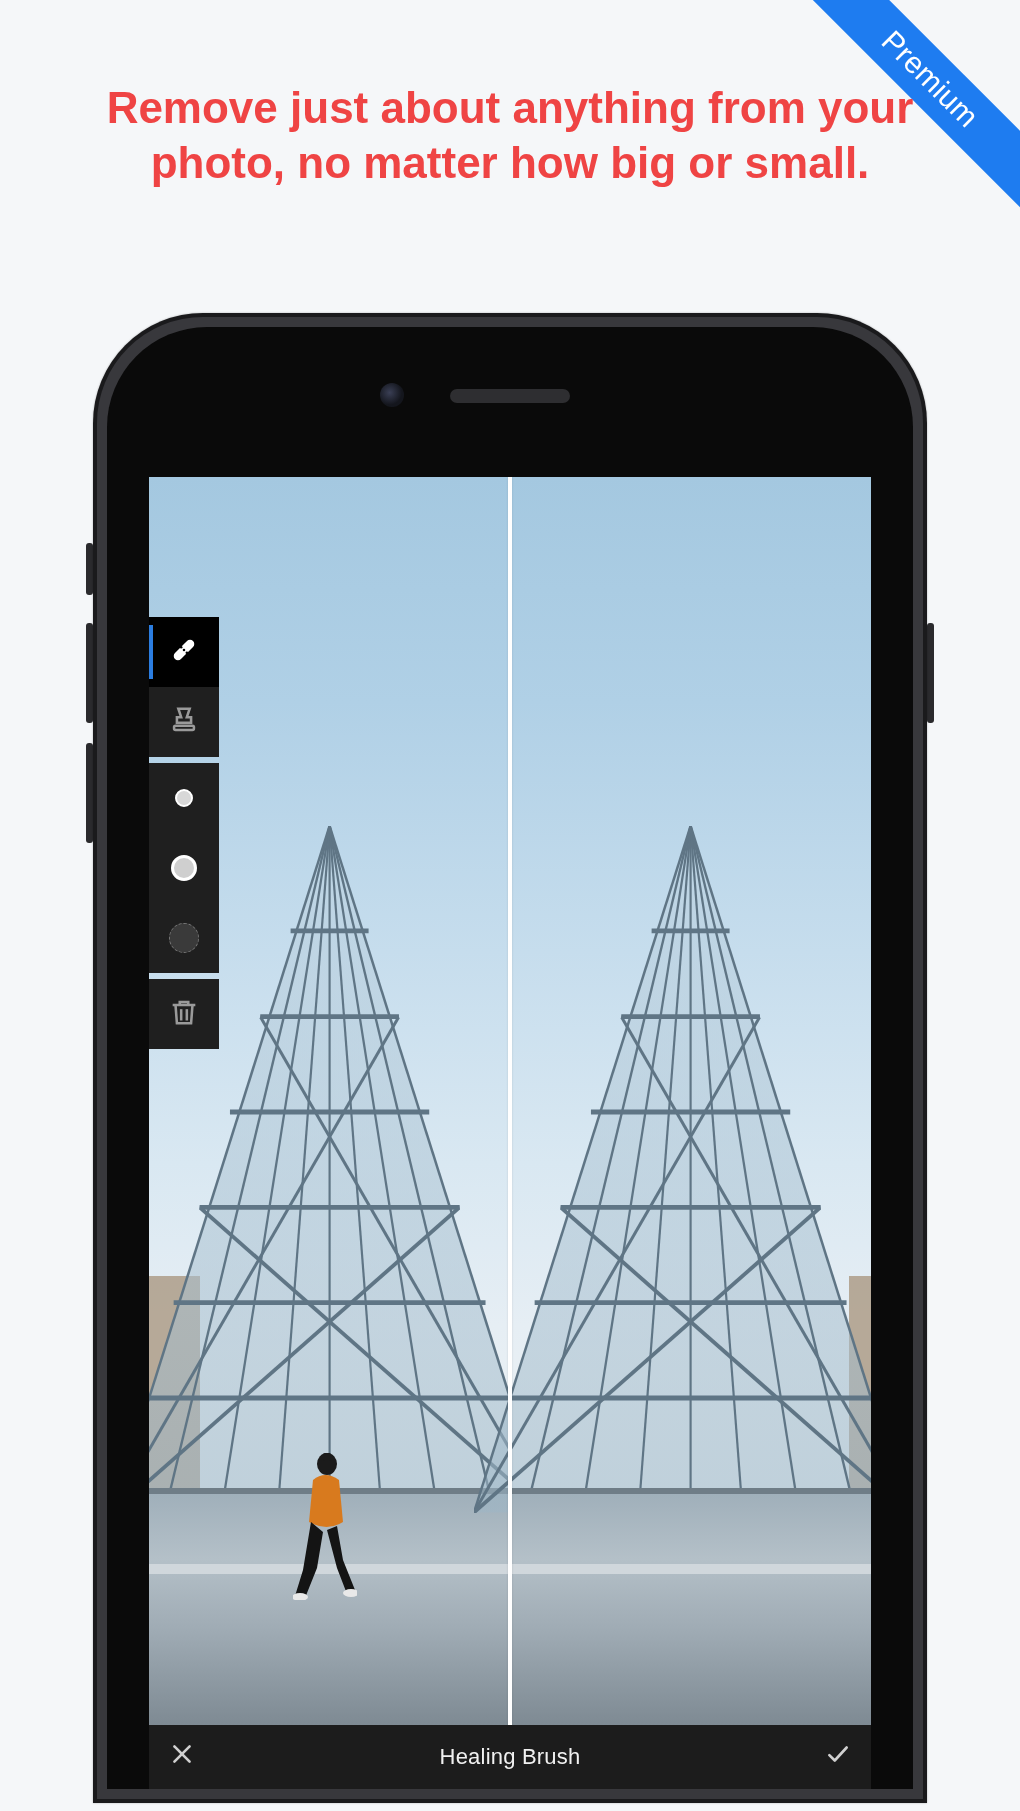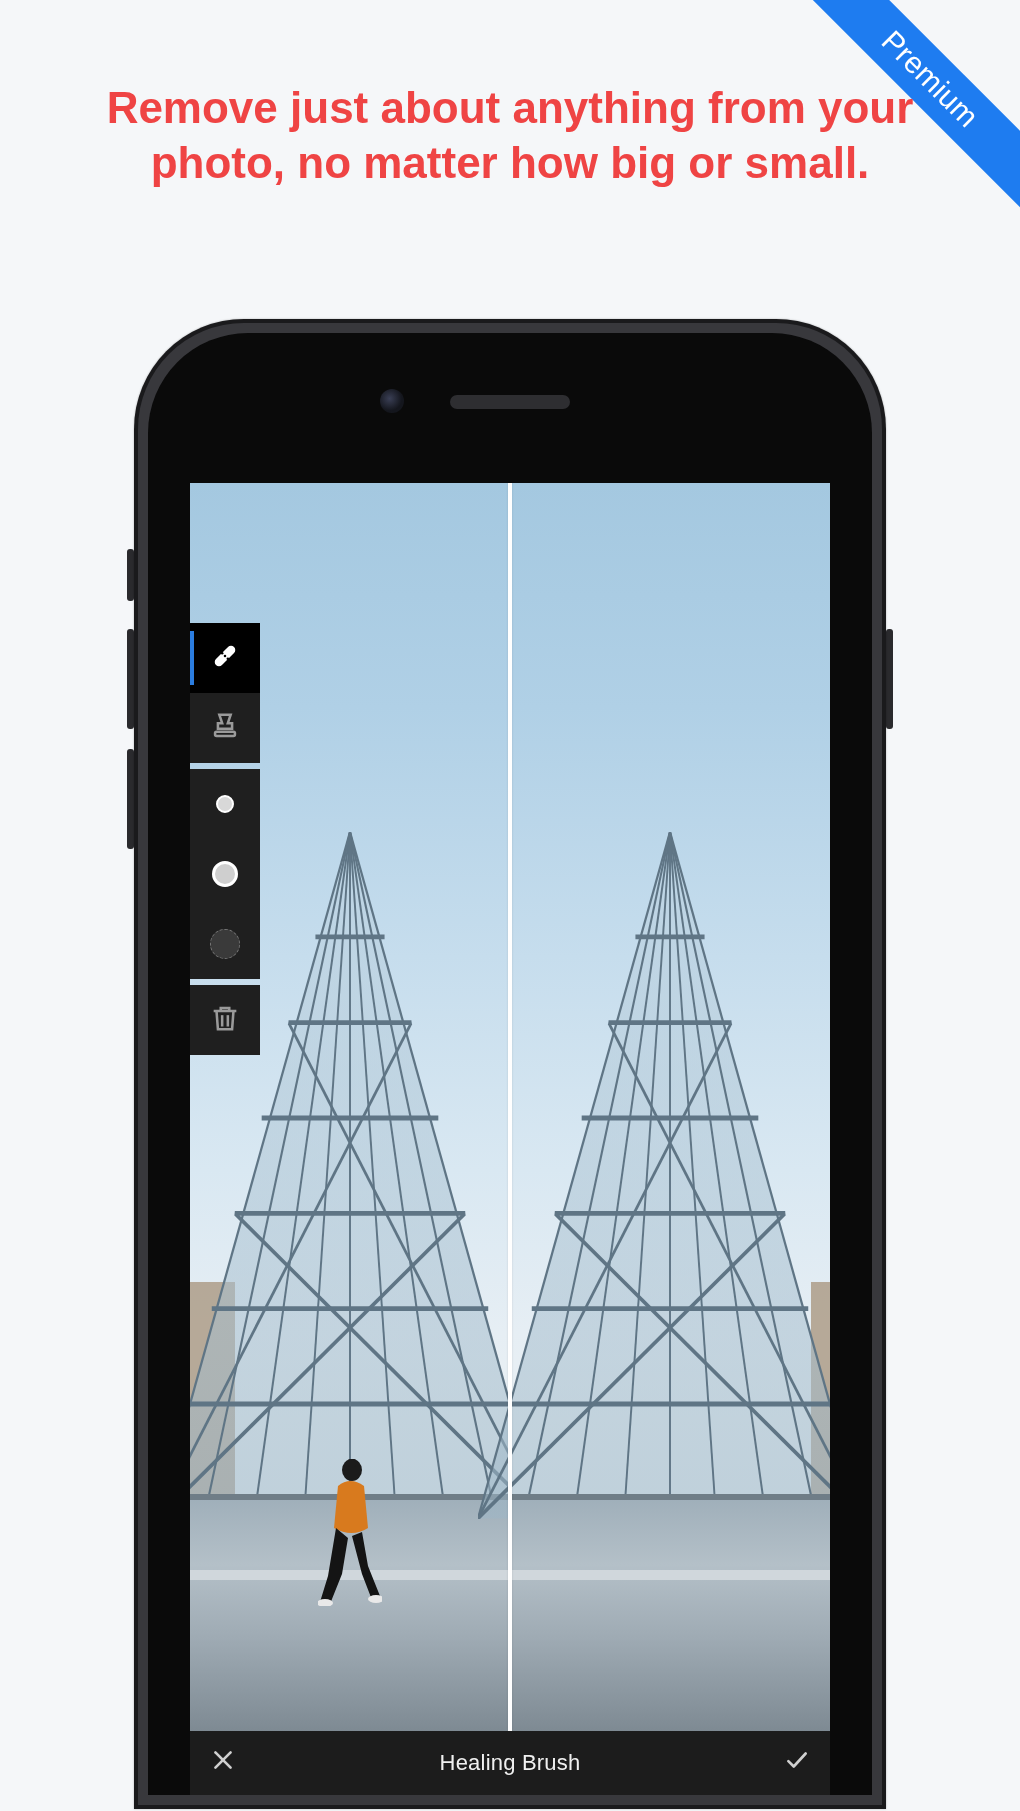--- a/index.html
+++ b/index.html
@@ -42,23 +42,23 @@
       font-size: 44px;
       font-weight: 600;
       line-height: 1.25;
       padding: 0 80px;
     }
 
     
     .phone-wrap {
       position: absolute;
       left: 50%;
-      bottom: 2px;
+      bottom: 8px;
       transform: translateX(-50%);
-      width: 752px;
+      width: 834px;
       height: 1490px;
     }
     .phone-body {
       position: absolute;
       inset: 0;
       background: #1a1a1c;
       border-radius: 110px 110px 0 0;
       box-shadow: 0 0 2px rgba(0,0,0,0.3);
     }
     .phone-outer {

